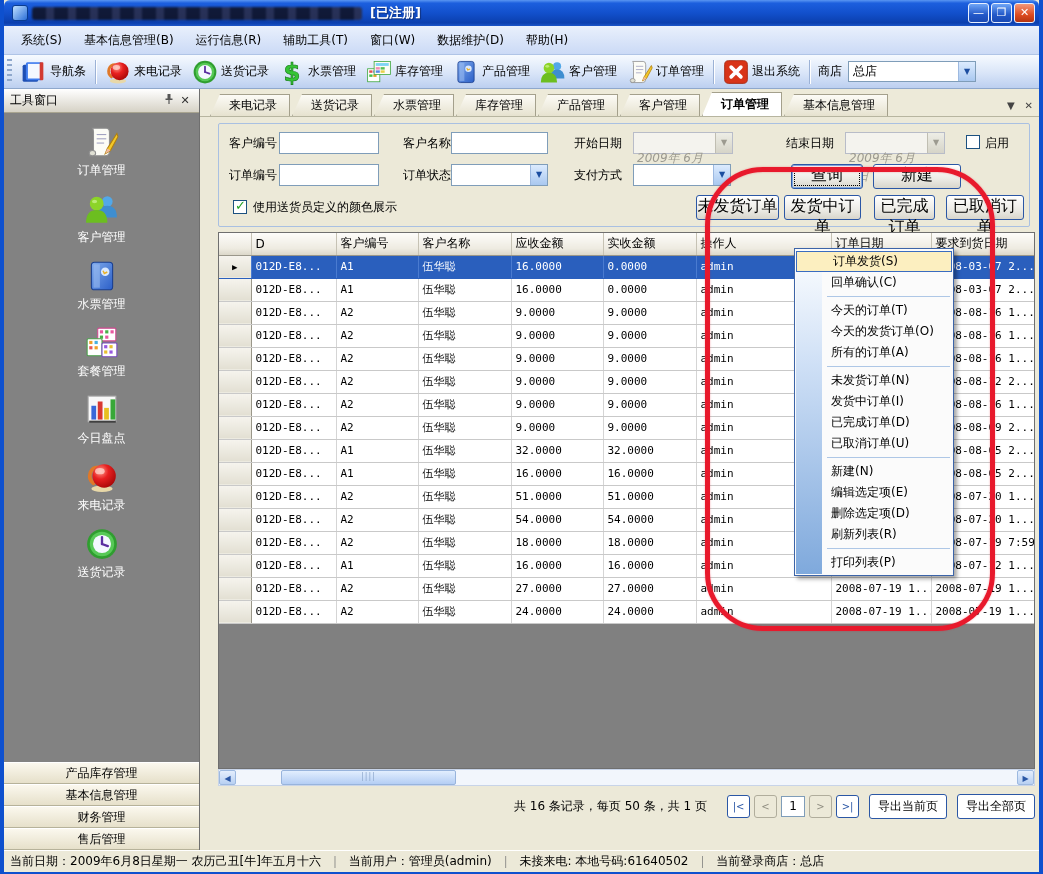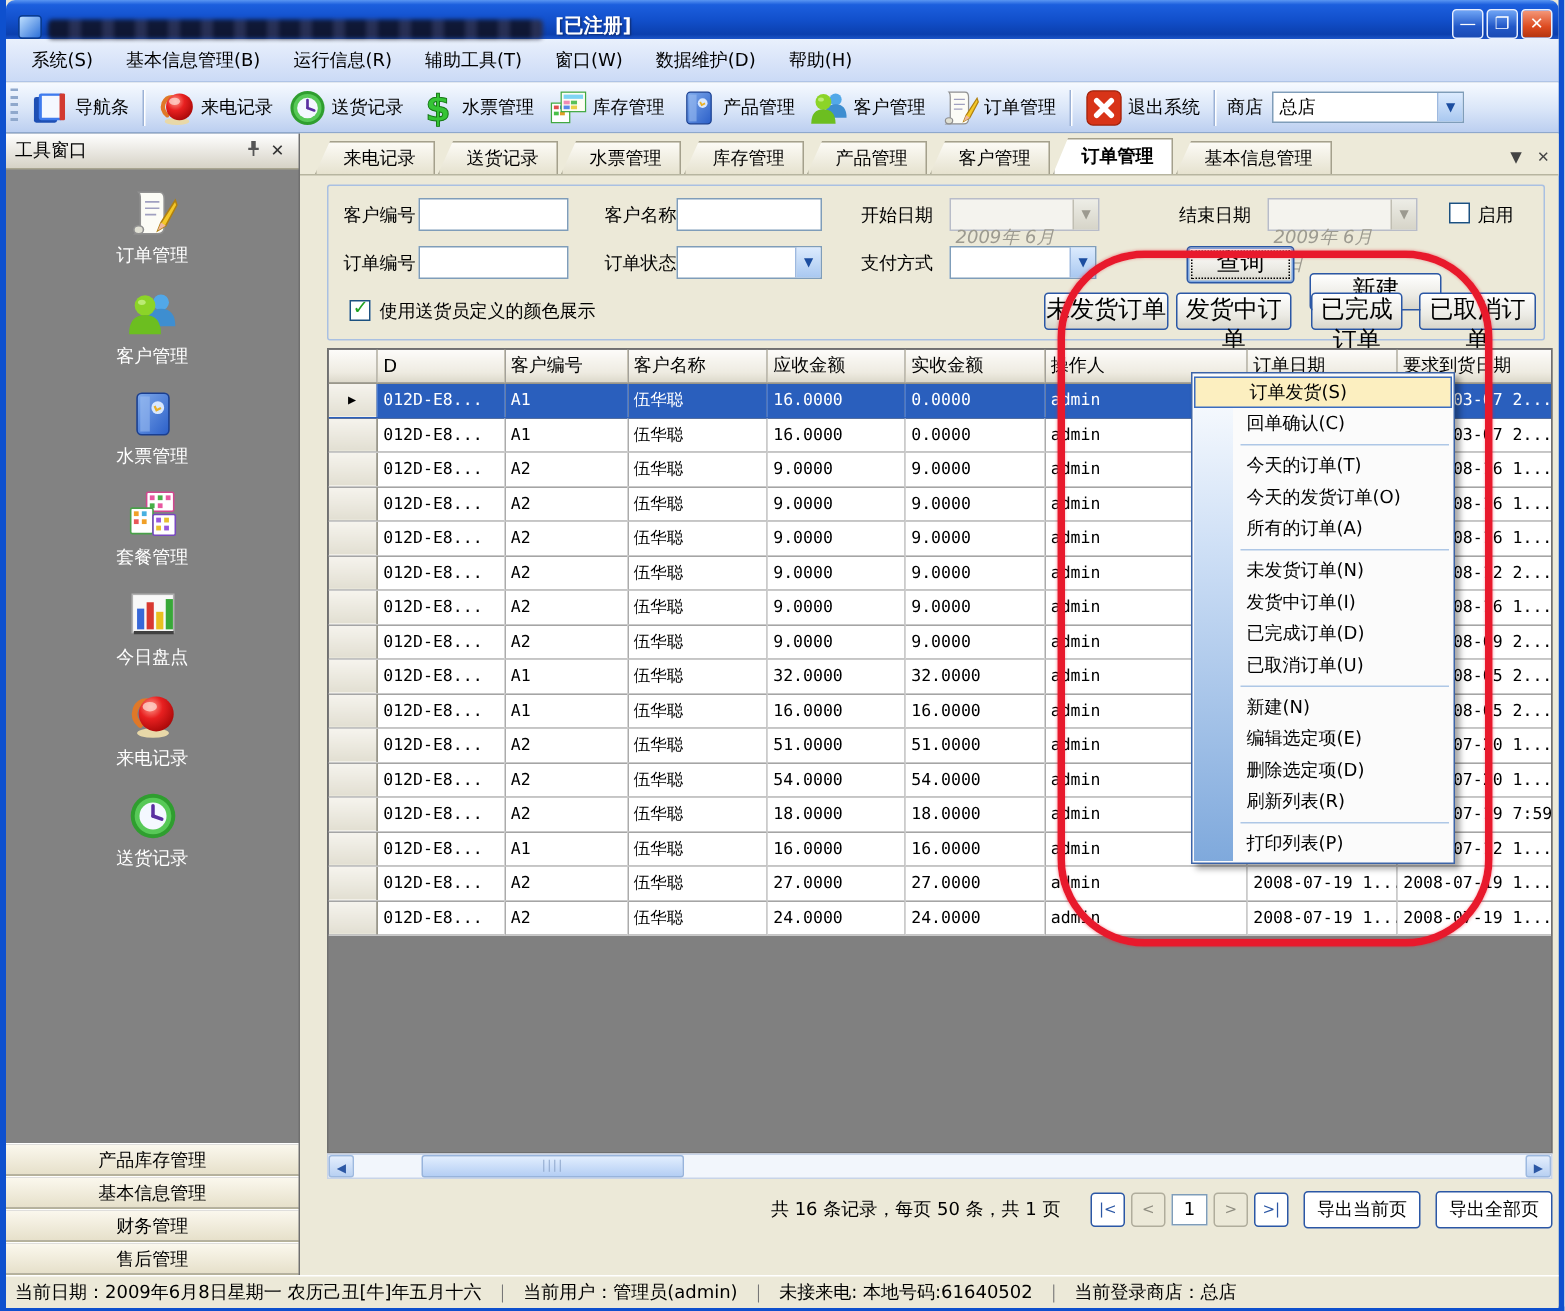--- a/index.html
+++ b/index.html
@@ -5,21 +5,21 @@
   * { margin:0; padding:0; box-sizing:border-box; }
   html,body { width:1043px; height:874px; overflow:hidden; }
   body { font-family:"DejaVu Sans", sans-serif; font-size:12px; color:#000; }
 
   .window { position:relative; width:1043px; height:874px;
     border-left:4px solid #0E50CE; border-right:4px solid #0E50CE; border-bottom:3px solid #0E50CE;
     background:#ECE9D8; }
 
   
   .titlebar { height:26px; background:linear-gradient(180deg,#5A96F2 0%,#1C5FDE 12%,#1250CC 50%,#0B3FAE 88%,#1C55C8 100%);
-    display:flex; align-items:flex-end; padding:0 4px; border-radius:6px 6px 0 0; }
+    display:flex; align-items:center; padding:0 4px; border-radius:6px 6px 0 0; }
   .app-icon { width:16px; height:16px; margin:0 4px; background:linear-gradient(135deg,#BFE0FF,#2B6FD8); border:1px solid #0A3C90; border-radius:3px; }
   .censored { height:13px; border-radius:3px; background:repeating-linear-gradient(90deg,#10101E 0 14px,#2C2C44 14px 22px); filter:blur(1.3px); opacity:.85; margin-right:8px; }
   .c1 { width:330px; }
   .title-reg { color:#fff; font-weight:bold; font-size:13px; text-shadow:1px 1px 1px #10307A; }
   .win-buttons { margin-left:auto; display:flex; gap:2px; }
   .winbtn { width:21px; height:20px; border:1px solid #E8F0FF; border-radius:3px; color:#fff; font-size:11px; line-height:18px; text-align:center;
     background:linear-gradient(180deg,#6FA5F6,#2258C8 60%,#1A4AB4); }
   .winbtn.close { background:linear-gradient(180deg,#F4987A,#DD4B20 60%,#B43410); }
 
   
@@ -101,21 +101,21 @@
   .pgbtn { width:23px; height:23px; background:#fff; border:1px solid #2B57A5; border-radius:3px; color:#2B57A5; font-size:10px; text-align:center; line-height:21px; cursor:pointer; }
   .pgbtn.dis { background:#ECE9D8; border-color:#B0AD9C; color:#8F8D80; }
   .pg-num { width:24px; height:21px; background:#fff; border:1px solid #7F9DB9; text-align:center; line-height:19px; }
   .expbtn { height:25px; padding:0 8px; background:#fff; border:1px solid #2B57A5; border-radius:3px; line-height:23px; text-align:center; cursor:pointer; margin-left:6px; }
 
   
   .statusbar { height:22px; background:#ECE9D8; border-top:1px solid #fff; box-shadow:0 -1px 0 #ACA899; display:flex; align-items:center; padding:0 6px; white-space:nowrap; overflow:hidden; }
   .status-sep { margin:0 8px; color:#777; }
 
   
-  .cmenu { position:absolute; left:790px; top:248px; width:176px; background:#FBFBFB; border:1px solid #3C64A8;
+  .cmenu { position:absolute; left:790px; top:248px; width:160px; background:#FBFBFB; border:1px solid #3C64A8;
     box-shadow:3px 3px 4px rgba(0,0,0,.35); padding:2px 0; z-index:70; }
   .cmenu::before { content:""; position:absolute; left:1px; top:1px; bottom:1px; width:26px;
     background:linear-gradient(180deg,#FDFEFF,#CFE0F6 35%,#7FA9DC 100%); }
   .cm-item { position:relative; height:21px; line-height:20px; padding-left:36px; cursor:pointer; white-space:nowrap; }
   .cm-item.hl { background:#FCEFC0; border:1px solid #3A6CC0; margin:0 1px; line-height:18px; }
   .cm-sep { position:relative; border-top:1px solid #AEC7E6; margin:3px 3px 3px 32px; }
 
   
   .annotation { position:absolute; left:701px; top:167px; width:290px; height:464px; border:5px solid #E8192C;
     border-radius:58px; z-index:80; pointer-events:none; box-shadow:0 0 2px rgba(232,25,44,.4), inset 0 0 2px rgba(232,25,44,.4); }
@@ -425,21 +425,21 @@
         <div class="fcombo" style="left:232px;top:40px;width:97px">
           <span class="val"></span>
           <span class="combo-arrow">▼</span>
         </div>
         <span class="flabel" style="left:355px;top:40px">支付方式</span>
         <div class="fcombo" style="left:414px;top:40px;width:98px">
           <span class="val"></span>
           <span class="combo-arrow">▼</span>
         </div>
         <div class="xpbtn focused" style="left:572px;top:40px;width:72px">查询</div>
-        <div class="xpbtn" style="left:654px;top:58px;width:88px">新建</div>
+        <div class="xpbtn" style="left:654px;top:40px;width:88px">新建</div>
 
         <span class="chk checked" style="left:14px;top:76px"></span>
         <span class="flabel" style="left:34px;top:72px">使用送货员定义的颜色展示</span>
         <div id="quickbtns">
             <div class="xpbtn" style="left: 477px; top: 71px; width: 83px;">未发货订单</div>
             <div class="xpbtn" style="left: 565px; top: 71px; width: 77px;">发货中订单</div>
             <div class="xpbtn" style="left: 655px; top: 71px; width: 61px;">已完成订单</div>
             <div class="xpbtn" style="left: 727px; top: 71px; width: 78px;">已取消订单</div>
           </div>
       </div>

